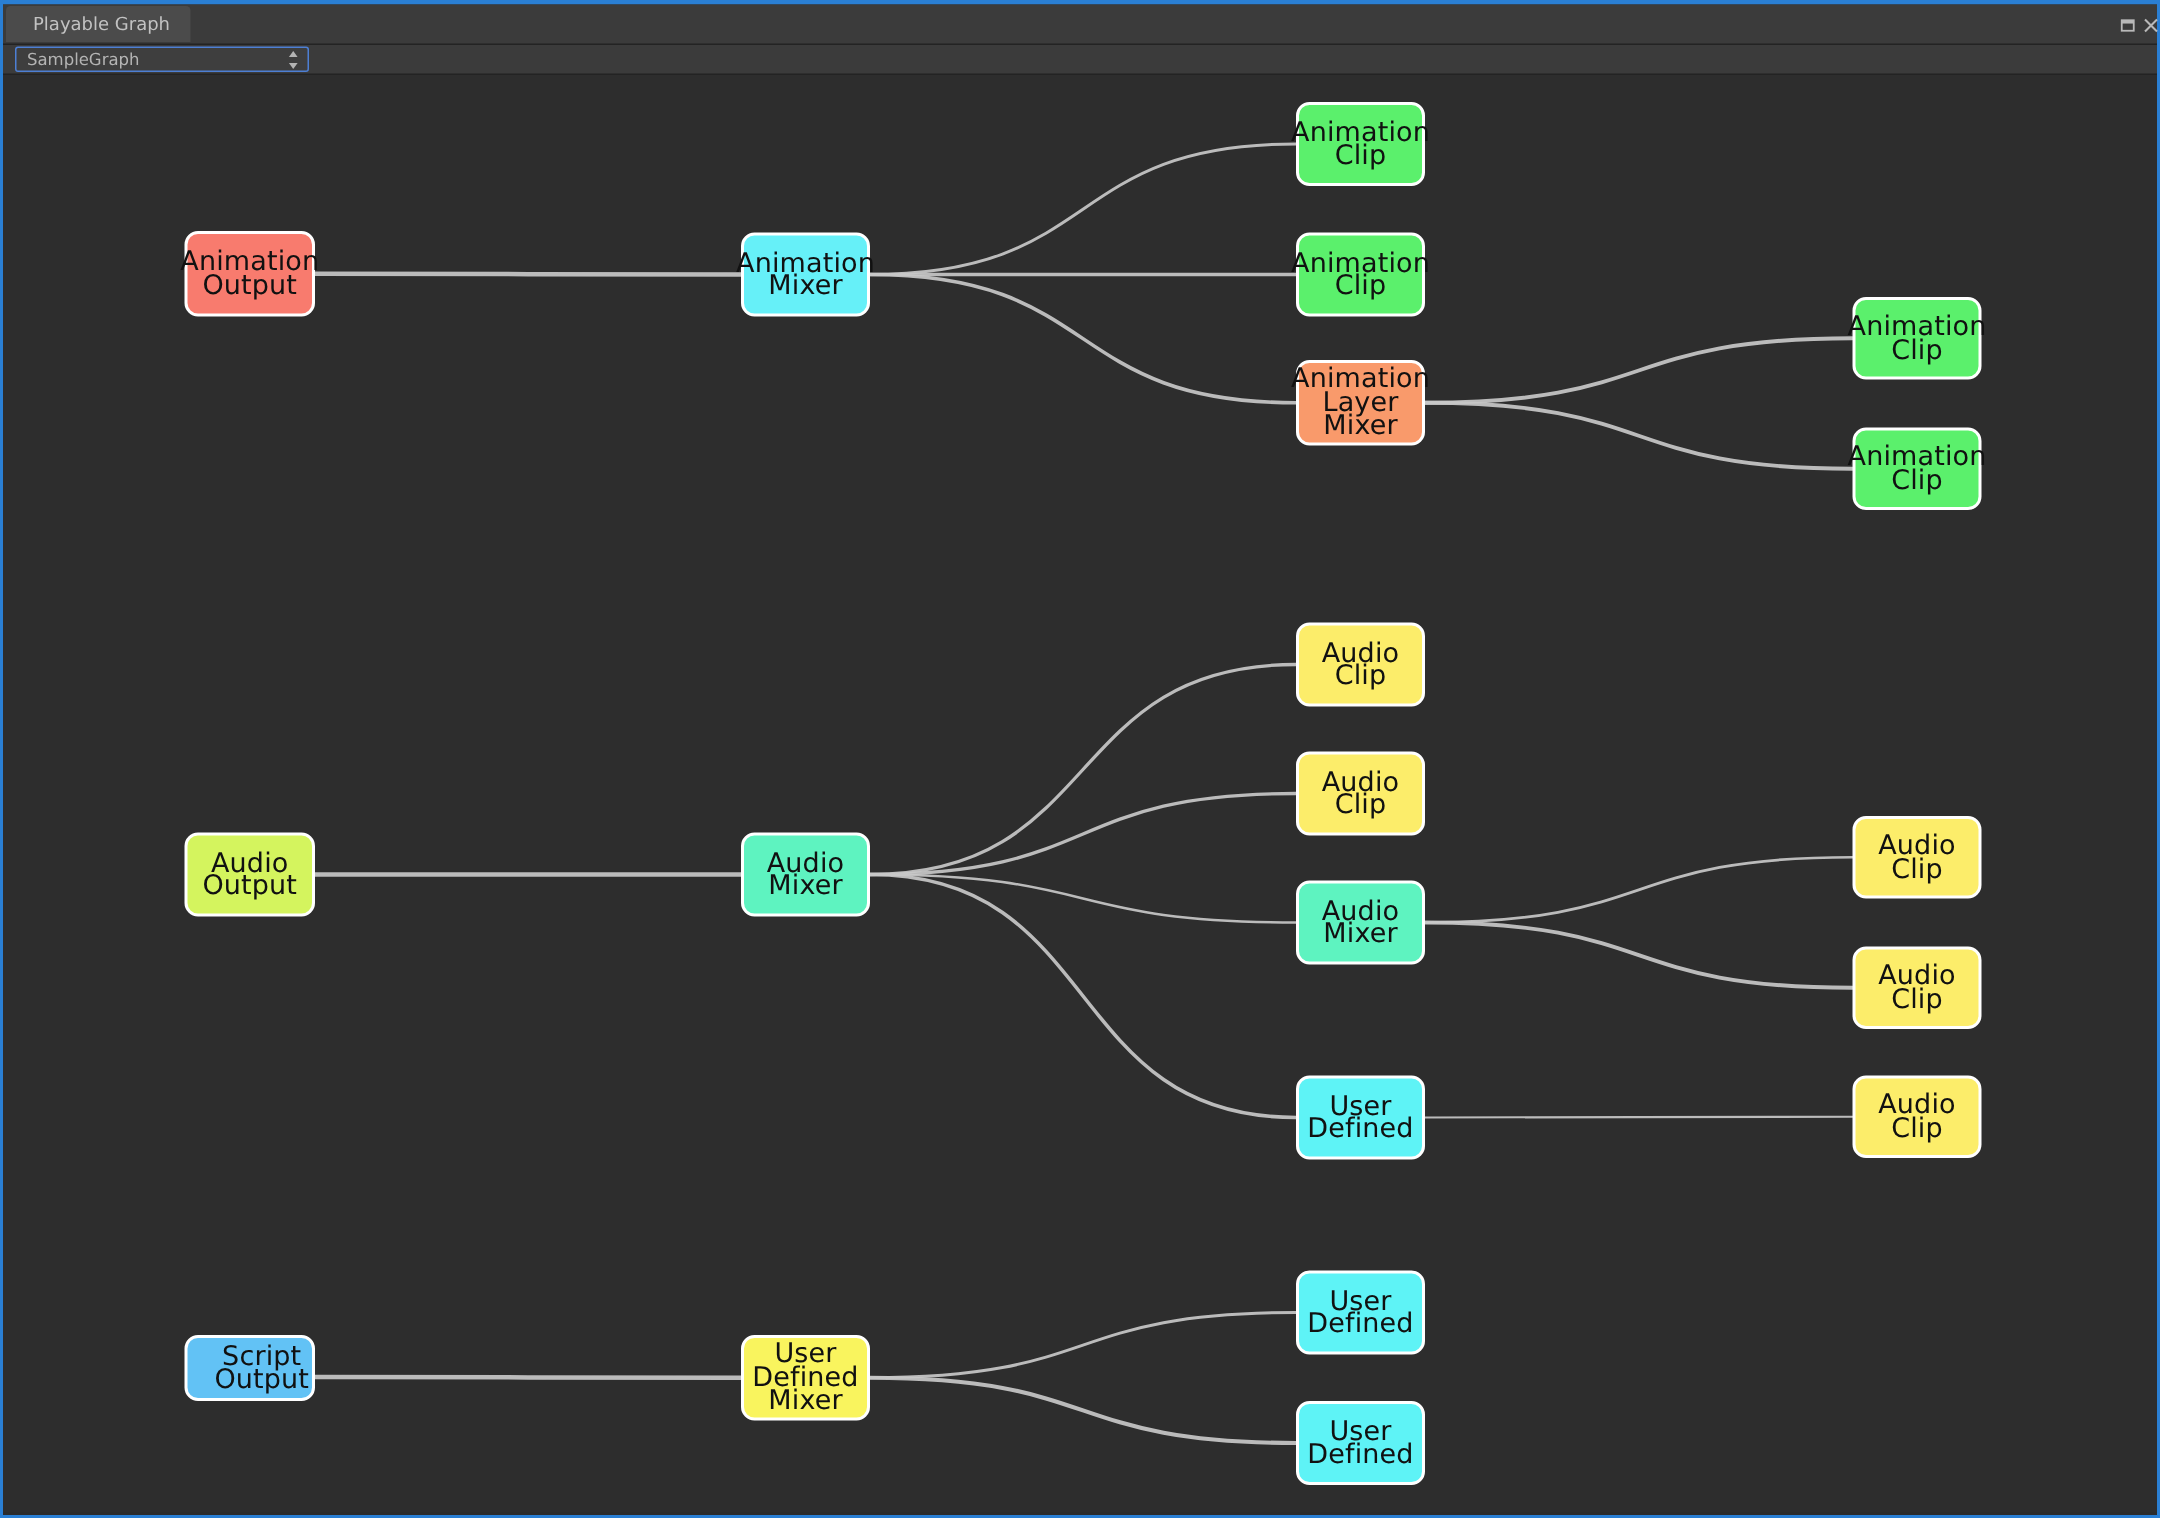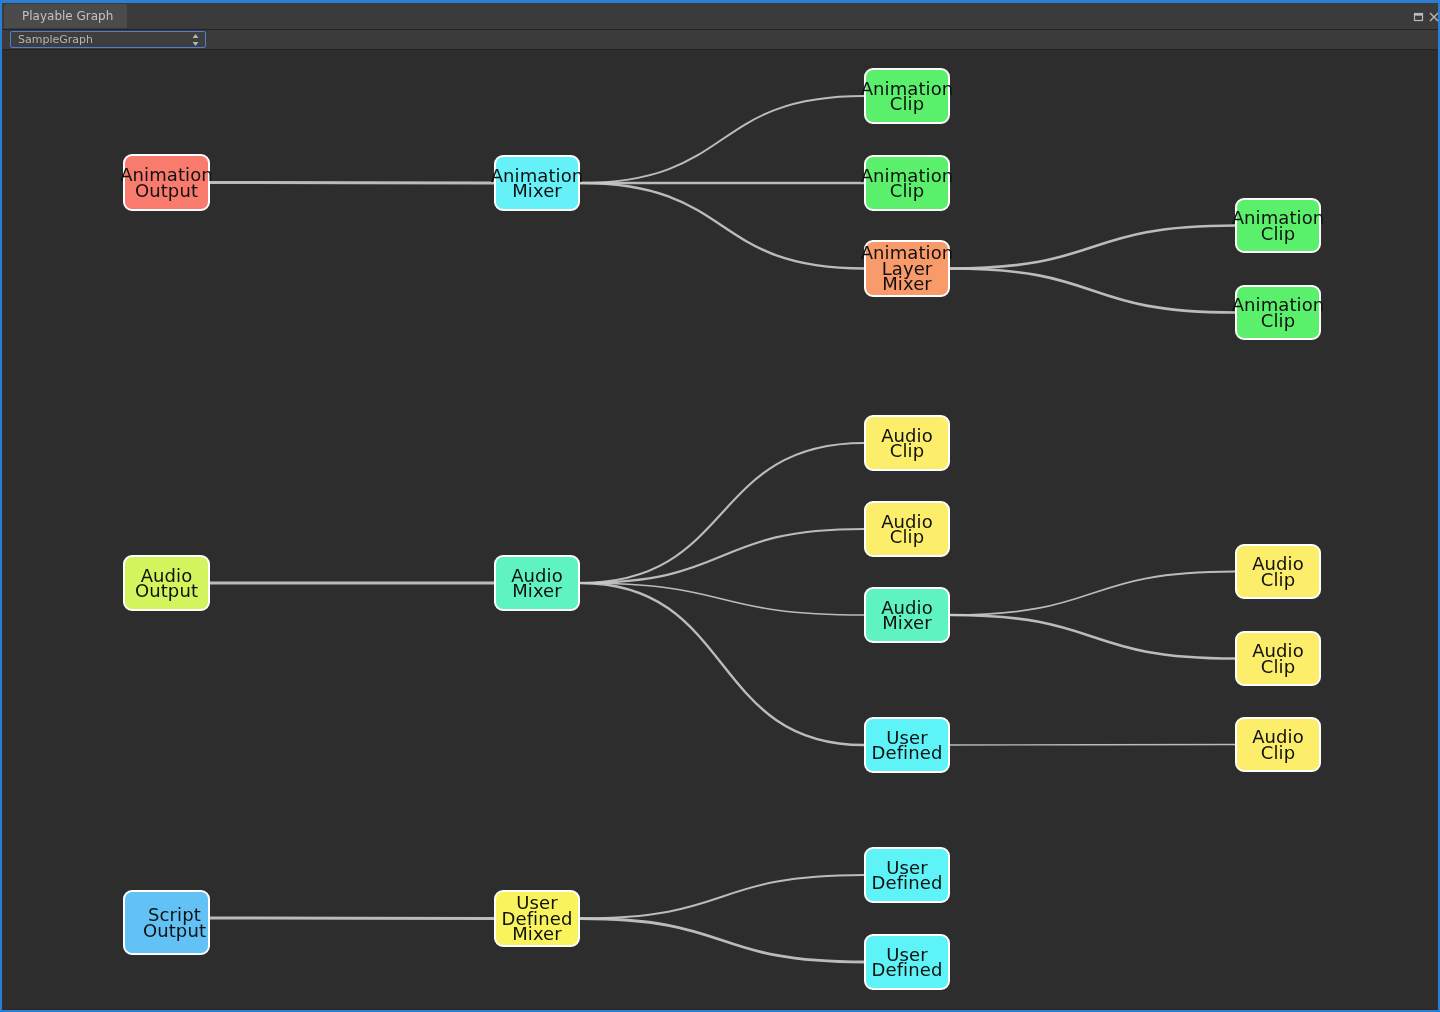--- a/index.html
+++ b/index.html
@@ -243,21 +243,21 @@
         <div class="node" style="left: 862px; top: 537px; width: 86px; height: 56px; background: rgb(94, 243, 192); border-color: rgb(255, 255, 255);"><span>Audio
 Mixer</span></div>
         <div class="node" style="left: 862px; top: 667px; width: 86px; height: 56px; background: rgb(94, 243, 246); border-color: rgb(255, 255, 255);"><span>User
 Defined</span></div>
         <div class="node" style="left: 1233px; top: 494px; width: 86px; height: 55px; background: rgb(252, 237, 106); border-color: rgb(255, 255, 255);"><span>Audio
 Clip</span></div>
         <div class="node" style="left: 1233px; top: 581px; width: 86px; height: 55px; background: rgb(252, 237, 106); border-color: rgb(255, 255, 255);"><span>Audio
 Clip</span></div>
         <div class="node" style="left: 1233px; top: 667px; width: 86px; height: 55px; background: rgb(252, 237, 106); border-color: rgb(255, 255, 255);"><span>Audio
 Clip</span></div>
-        <div class="node" style="left: 121px; top: 840px; width: 87px; height: 65px; background: rgb(98, 194, 245); border-color: rgb(255, 255, 255); padding-left: 16px;"><span>Script
+        <div class="node" style="left: 121px; top: 840px; width: 87px; height: 44px; background: rgb(98, 194, 245); border-color: rgb(255, 255, 255); padding-left: 16px;"><span>Script
 Output</span></div>
         <div class="node" style="left: 492px; top: 840px; width: 86px; height: 57px; background: rgb(249, 244, 94); border-color: rgb(255, 255, 255);"><span>User
 Defined
 Mixer</span></div>
         <div class="node" style="left: 862px; top: 797px; width: 86px; height: 56px; background: rgb(94, 243, 246); border-color: rgb(255, 255, 255);"><span>User
 Defined</span></div>
         <div class="node" style="left: 862px; top: 884px; width: 86px; height: 56px; background: rgb(94, 243, 246); border-color: rgb(255, 255, 255);"><span>User
 Defined</span></div>
       </div>
   </div>

